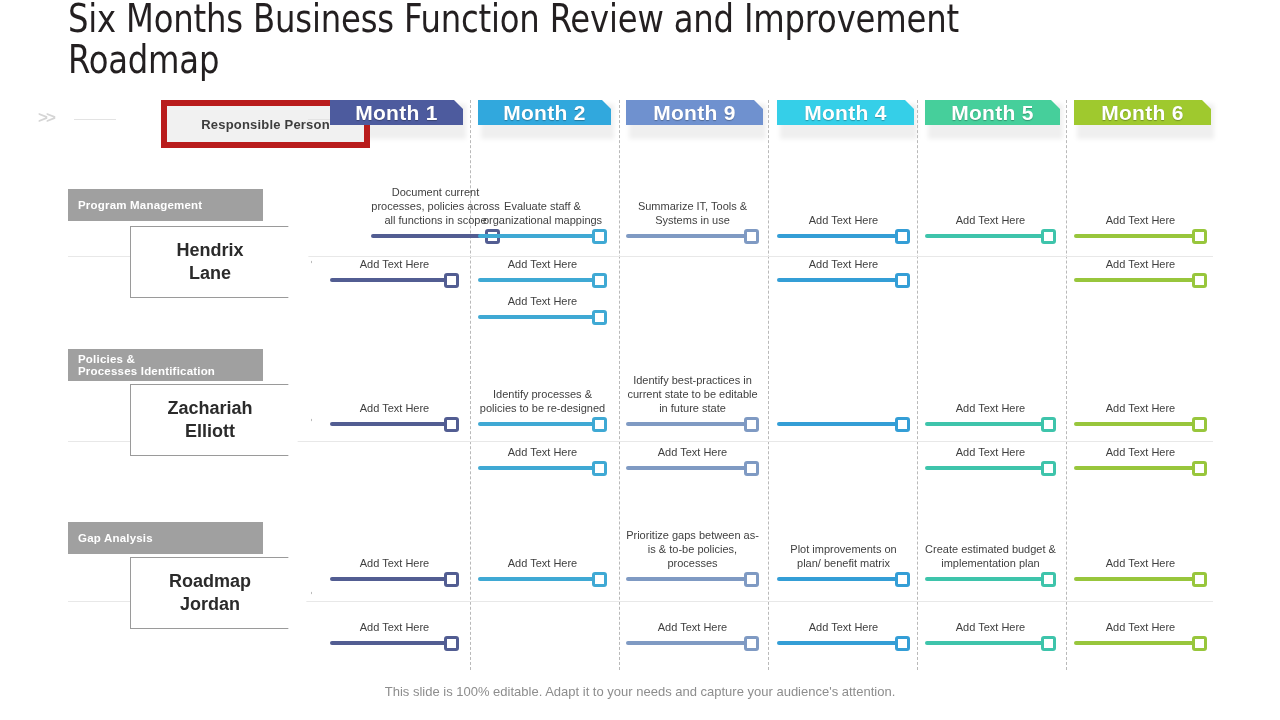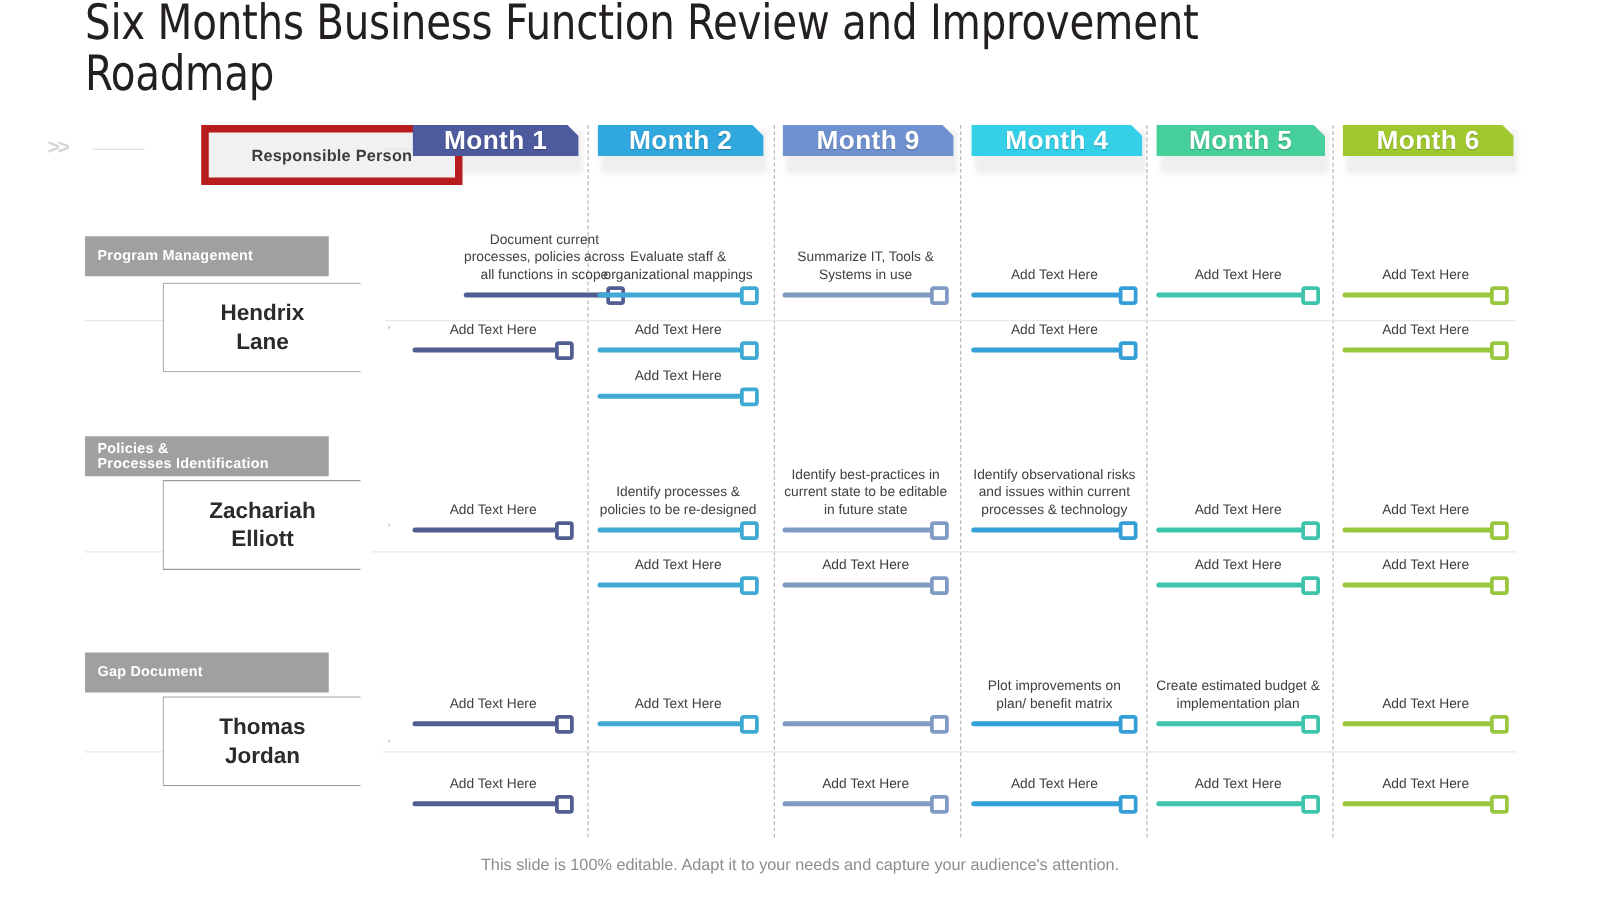--- a/index.html
+++ b/index.html
@@ -146,21 +146,21 @@
           </div>
         </div>
         <div class="rowlabel two" style="top: 253px;">
           <div>
             <span>Policies &amp;</span>
             <span>Processes Identification</span>
           </div>
         </div>
         <div class="rowlabel" style="top: 426px;">
           <div>
-            <span>Gap Document</span>
+            <span>Gap Analysis</span>
           </div>
         </div>
       </div>
     <div id="name-boxes">
         <div class="namebox" style="top: 130px;">
           <div class="shape"></div>
           <div class="txt">
             <div>Hendrix</div>
             <div>Lane</div>
           </div>
@@ -168,21 +168,21 @@
         <div class="namebox" style="top: 288px;">
           <div class="shape"></div>
           <div class="txt">
             <div>Zachariah</div>
             <div>Elliott</div>
           </div>
         </div>
         <div class="namebox" style="top: 461px;">
           <div class="shape"></div>
           <div class="txt">
-            <div>Thomas</div>
+            <div>Roadmap</div>
             <div>Jordan</div>
           </div>
         </div>
       </div>
     <div id="tasks">
         <div class="task" style="left: 330px; top: 80px; width: 129px; height: 62px; margin-left: 41px;">
           <div class="label">Document current processes, policies across all functions in scope</div>
           <div class="bar" style="background: rgb(82, 93, 146); width: 121px;"></div>
           <div class="marker" style="border-color: rgb(82, 93, 146); left: 114px;"></div>
         </div>
@@ -255,21 +255,20 @@
           <div class="label">Identify best-practices in current state to be editable in future state</div>
           <div class="bar" style="background: rgb(127, 154, 195); width: 125px;"></div>
           <div class="marker" style="border-color: rgb(127, 154, 195); left: 118px;"></div>
         </div>
         <div class="task" style="left: 626px; top: 312px; width: 133px; height: 62px;">
           <div class="label">Add Text Here</div>
           <div class="bar" style="background: rgb(127, 154, 195); width: 125px;"></div>
           <div class="marker" style="border-color: rgb(127, 154, 195); left: 118px;"></div>
         </div>
         <div class="task" style="left: 777px; top: 268px; width: 133px; height: 62px;">
-          <div class="label">Identify observational risks and issues within current processes &amp; technology</div>
           <div class="bar" style="background: rgb(52, 158, 214); width: 125px;"></div>
           <div class="marker" style="border-color: rgb(52, 158, 214); left: 118px;"></div>
         </div>
         <div class="task" style="left: 925px; top: 268px; width: 131px; height: 62px;">
           <div class="label">Add Text Here</div>
           <div class="bar" style="background: rgb(62, 196, 171); width: 123px;"></div>
           <div class="marker" style="border-color: rgb(62, 196, 171); left: 116px;"></div>
         </div>
         <div class="task" style="left: 925px; top: 312px; width: 131px; height: 62px;">
           <div class="label">Add Text Here</div>
@@ -295,20 +294,21 @@
           <div class="label">Add Text Here</div>
           <div class="bar" style="background: rgb(82, 93, 146); width: 121px;"></div>
           <div class="marker" style="border-color: rgb(82, 93, 146); left: 114px;"></div>
         </div>
         <div class="task" style="left: 478px; top: 423px; width: 129px; height: 62px;">
           <div class="label">Add Text Here</div>
           <div class="bar" style="background: rgb(63, 169, 212); width: 121px;"></div>
           <div class="marker" style="border-color: rgb(63, 169, 212); left: 114px;"></div>
         </div>
         <div class="task" style="left: 626px; top: 423px; width: 133px; height: 62px;">
+          <div class="label">Prioritize gaps between as-is &amp; to-be policies, processes</div>
           <div class="bar" style="background: rgb(127, 154, 195); width: 125px;"></div>
           <div class="marker" style="border-color: rgb(127, 154, 195); left: 118px;"></div>
         </div>
         <div class="task" style="left: 626px; top: 487px; width: 133px; height: 62px;">
           <div class="label">Add Text Here</div>
           <div class="bar" style="background: rgb(127, 154, 195); width: 125px;"></div>
           <div class="marker" style="border-color: rgb(127, 154, 195); left: 118px;"></div>
         </div>
         <div class="task" style="left: 777px; top: 423px; width: 133px; height: 62px;">
           <div class="label">Plot improvements on plan/ benefit matrix</div>

